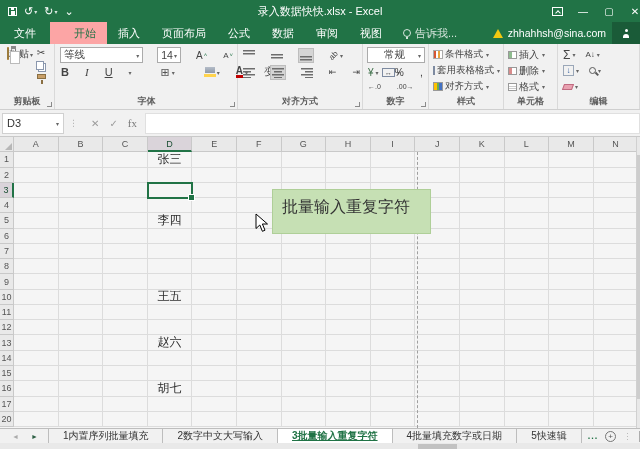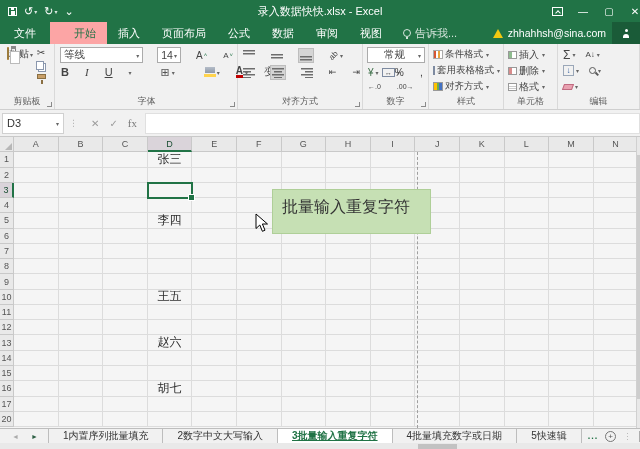--- a/index.html
+++ b/index.html
@@ -42,21 +42,21 @@
   .sharebox { height:100%; background:#1a5b38; display:flex; align-items:center; gap:4px;
               padding:0 10px; margin-left:6px; font-size:11px; }
   .ic-person { position:relative; width:8px; height:9px; }
   .ic-person::before { content:''; position:absolute; top:0; left:2.5px; width:3px; height:3px; border-radius:50%; background:#fff; }
   .ic-person::after  { content:''; position:absolute; bottom:0; left:1px; width:6px; height:4px; border-radius:3px 3px 0 0; background:#fff; }
 
   
   .ribbon { position:absolute; top:44px; left:0; width:640px; height:66px; background:#f1f1f1;
             border-bottom:1px solid #cfcfcf; font-size:10.5px; color:#444; }
   .grp { position:absolute; top:0; height:65px; border-right:1px solid #d9d9d9; }
-  .grplabel { position:absolute; left:0; right:0; bottom:1px; text-align:center; font-size:9px; color:#5e5e5e; }
+  .grplabel { position:absolute; left:0; right:0; bottom:1px; text-align:center; font-size:9px; color:#5e5e5e;font-weight:bold; }
   .launcher { position:absolute; right:2px; bottom:2px; width:5px; height:5px;
               border-right:1px solid #8a8a8a; border-bottom:1px solid #8a8a8a; }
   .dd { font-size:6px; color:#666; margin-left:1px; }
   .rows { position:absolute; top:3px; left:4px; right:3px; display:flex; flex-direction:column; gap:1px; }
   .row { display:flex; align-items:center; gap:14px; height:16px; }
   .btn { display:inline-flex; align-items:center; gap:1px; padding:0 1px; height:15px; }
   .pressed { background:#d5d5d5; border:1px solid #bdbdbd; }
 
   
   .g-clip { left:0; width:55px; }

